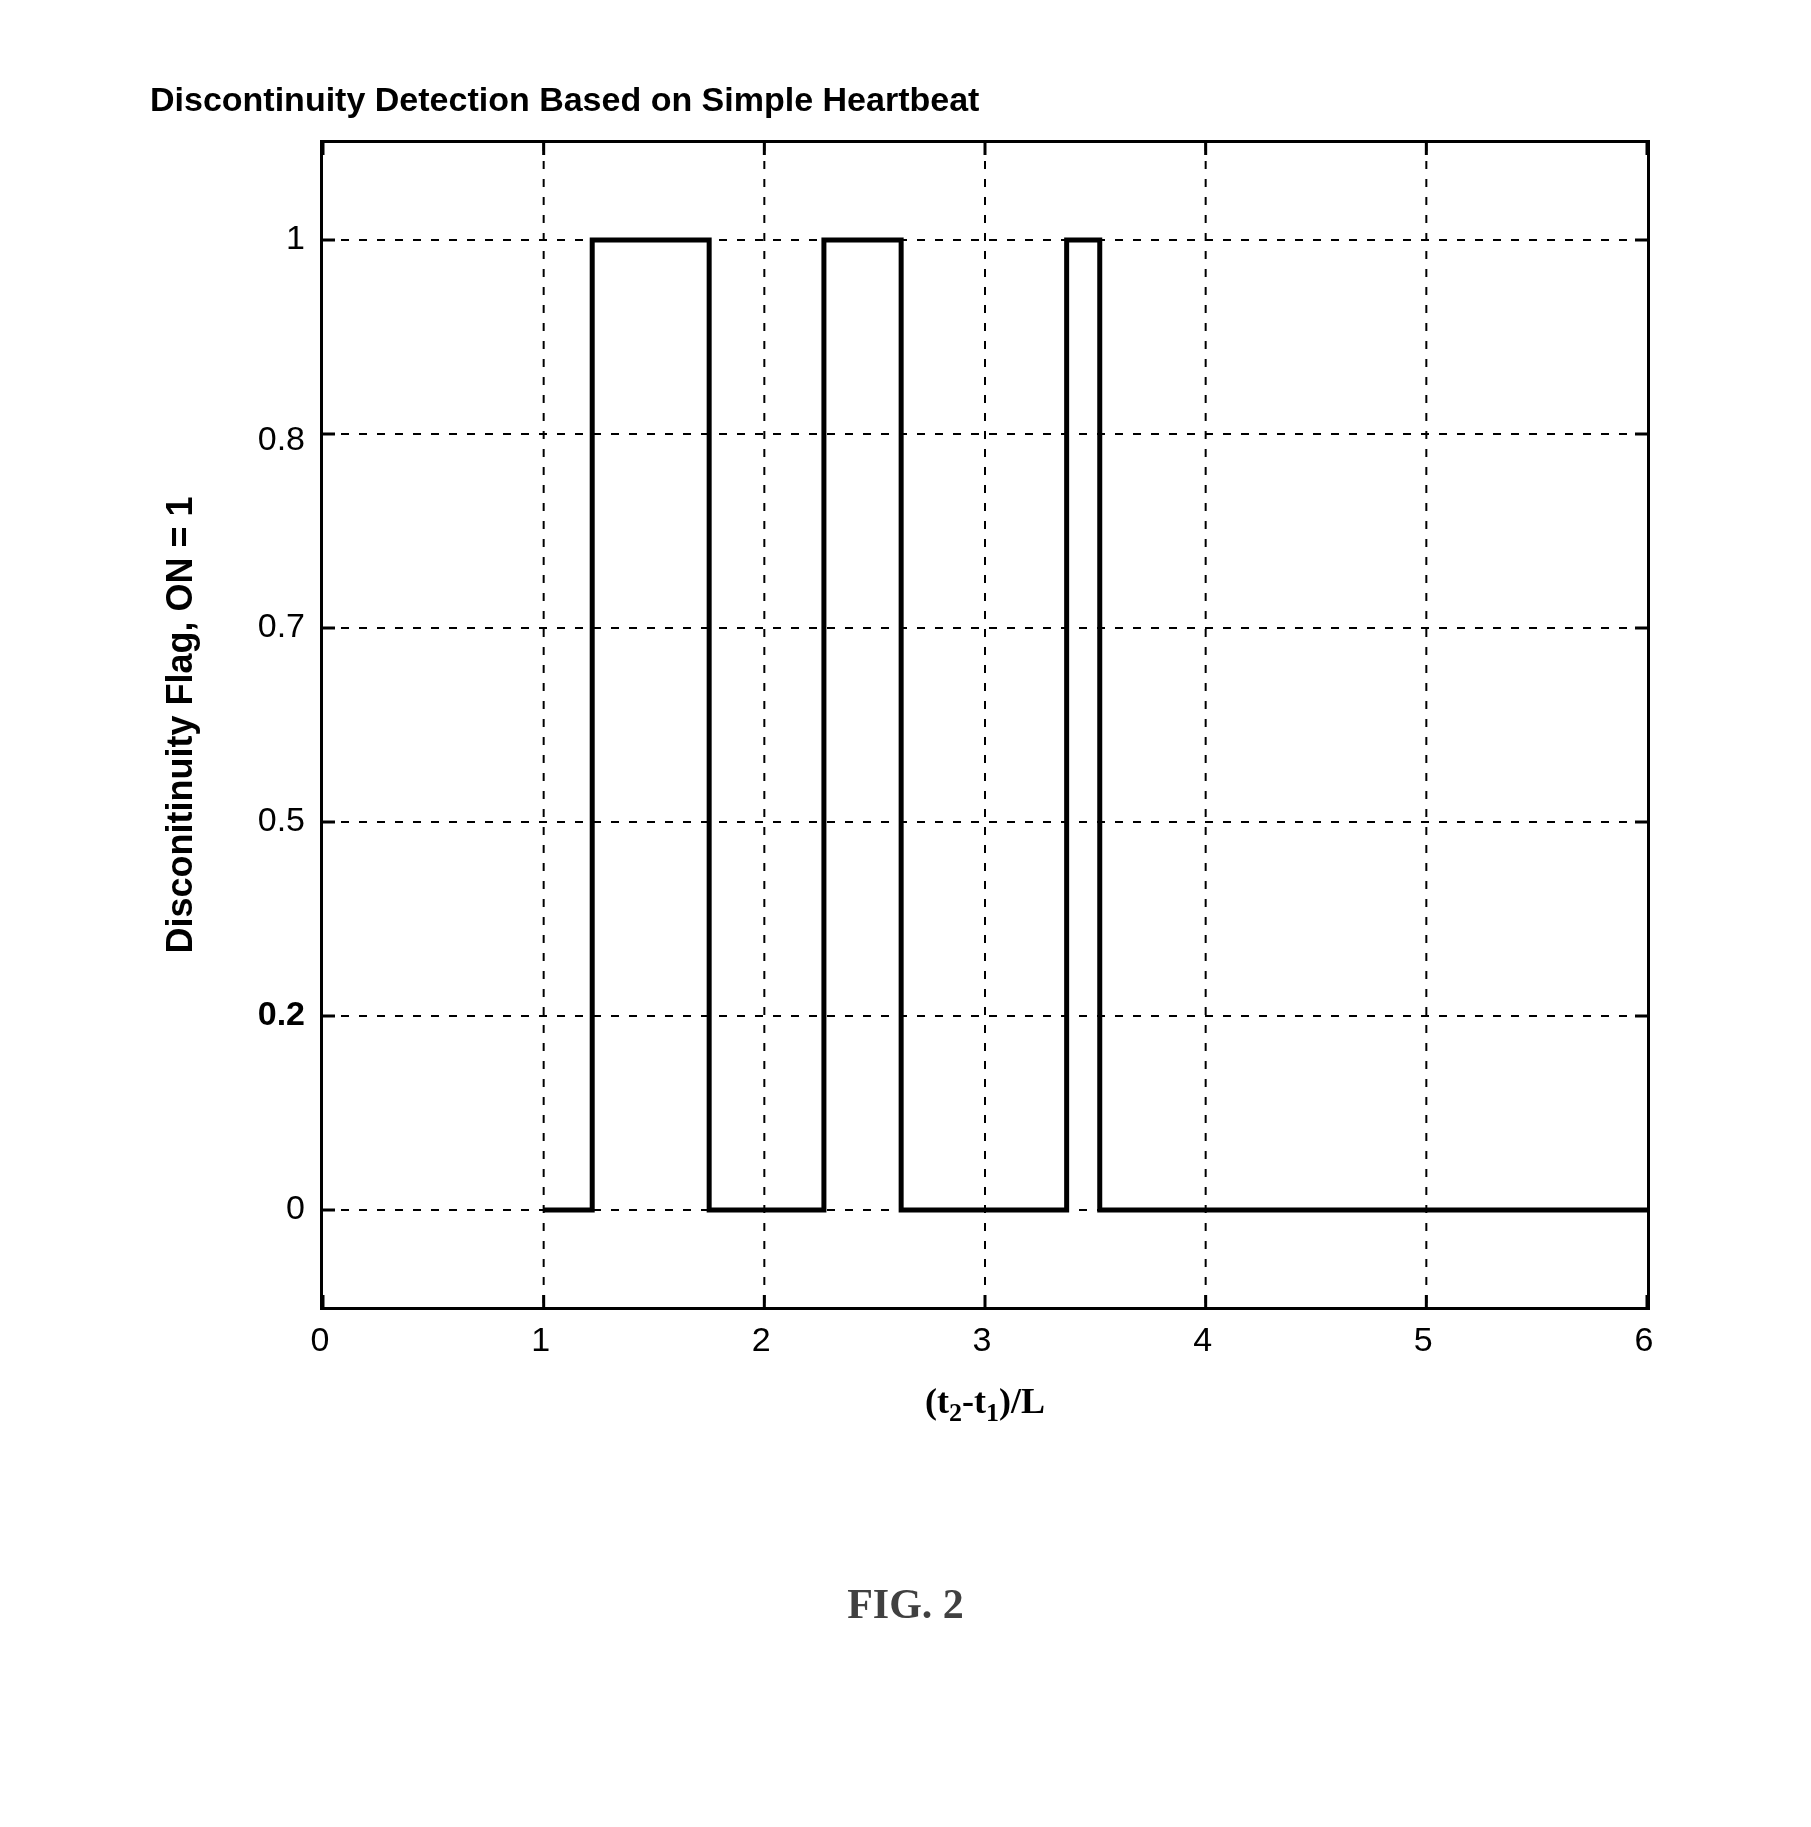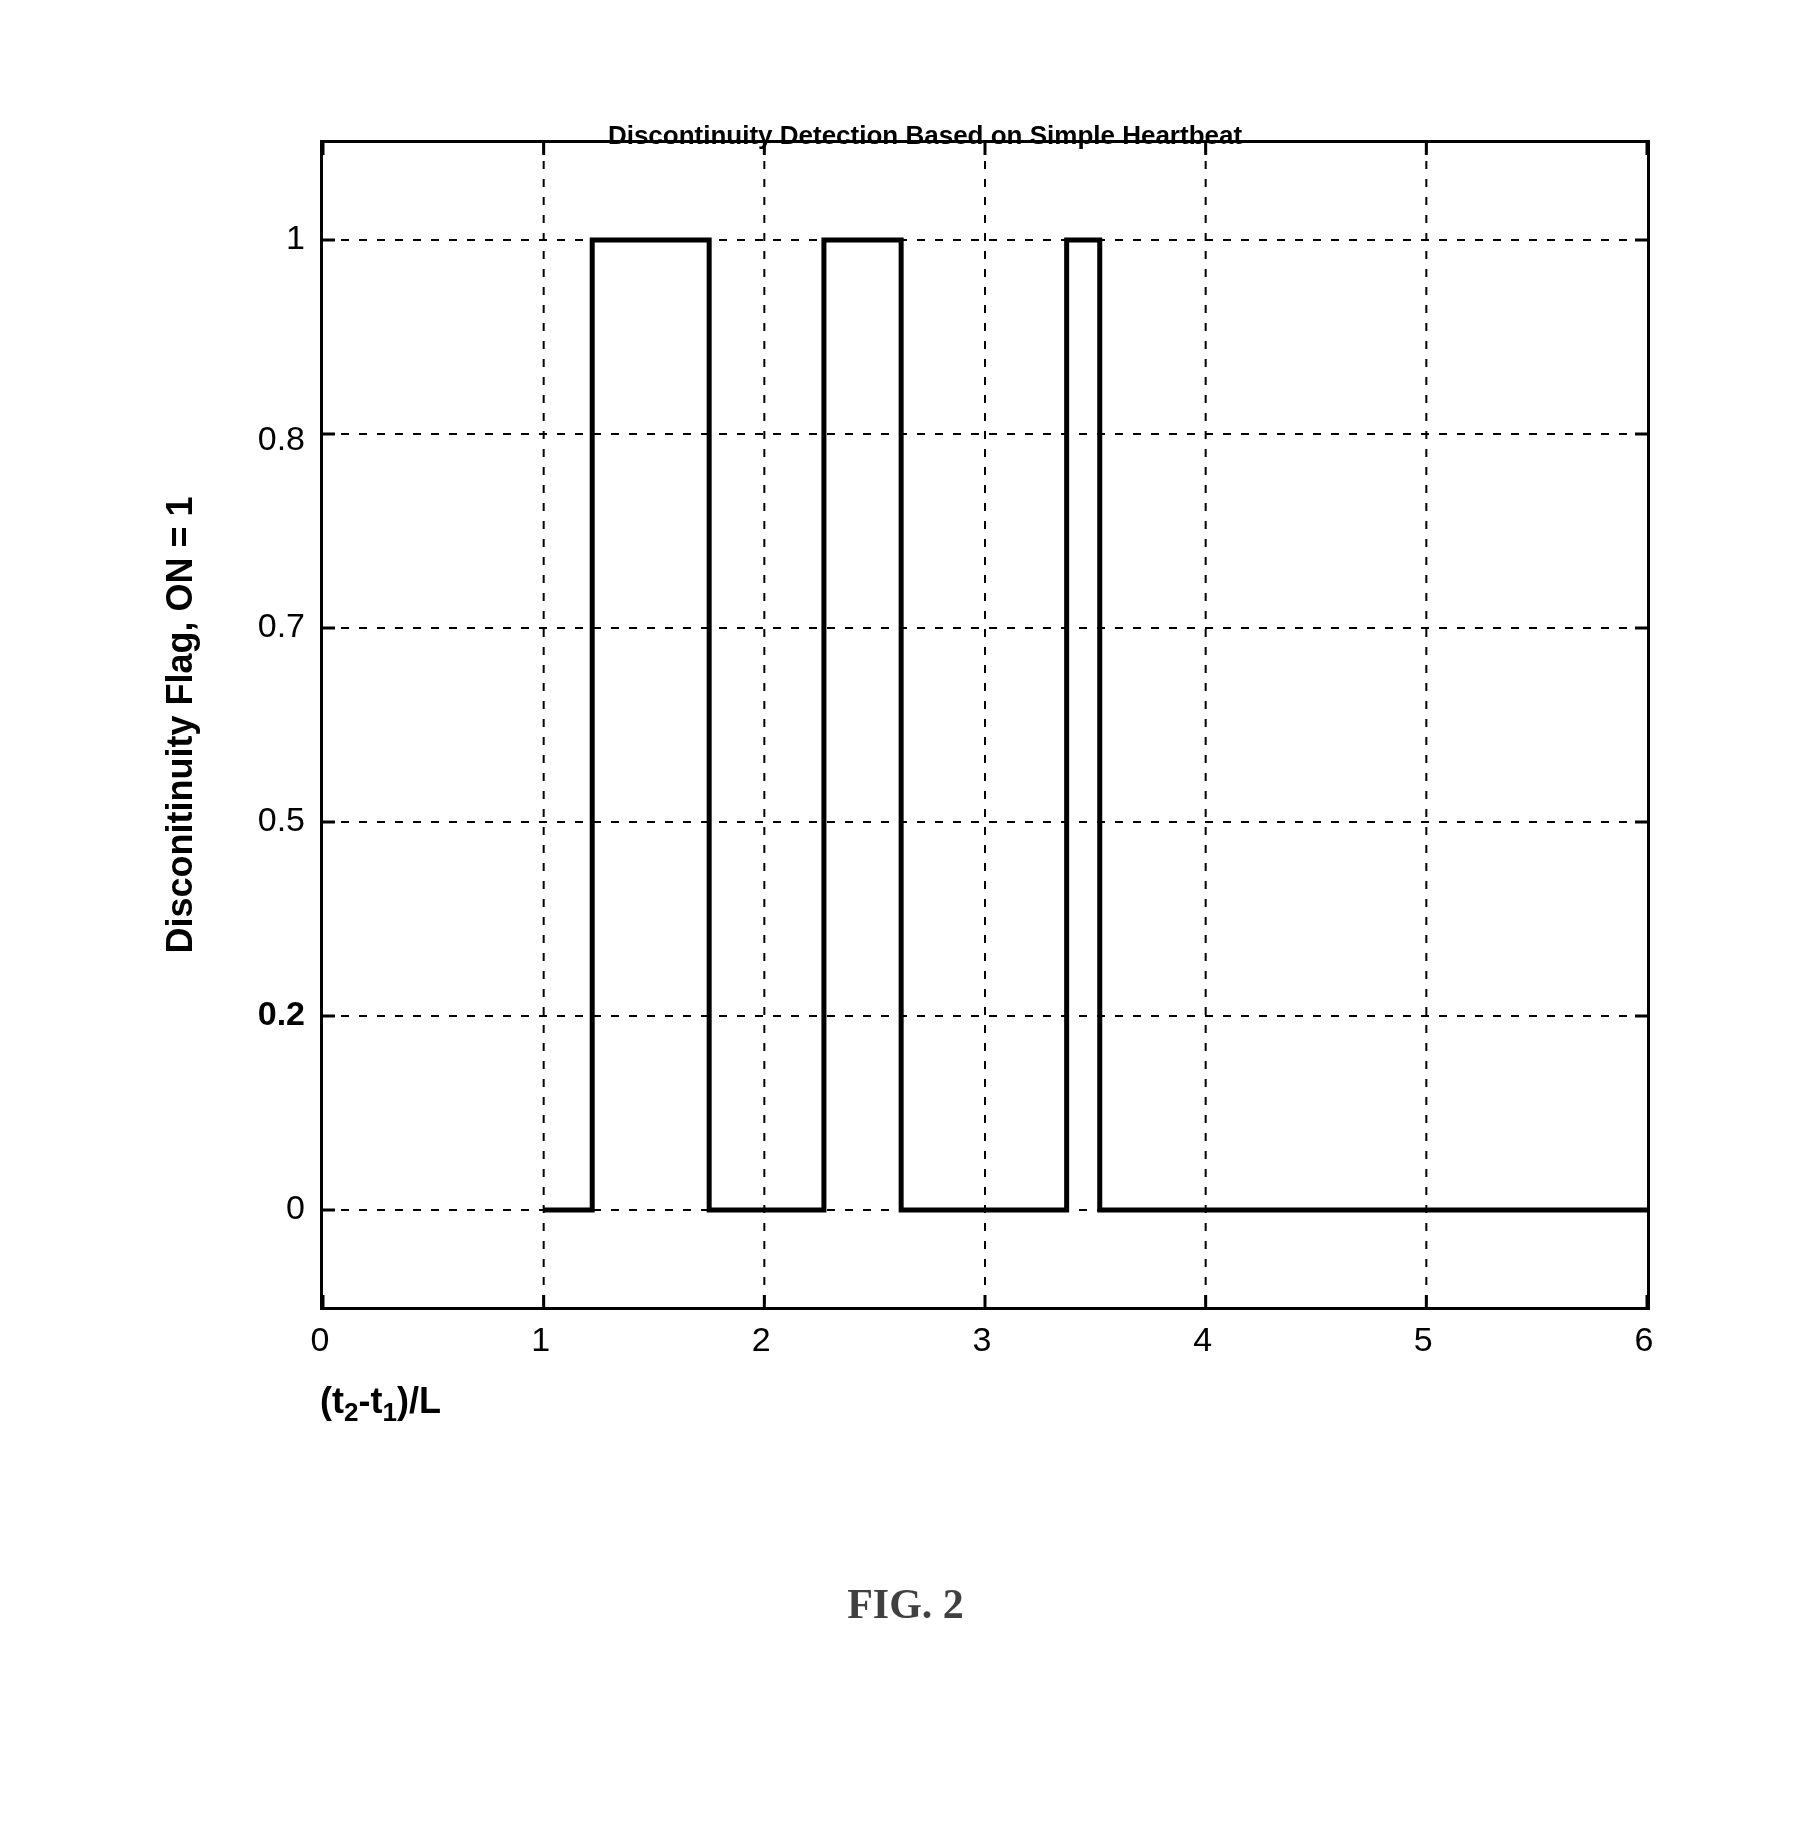--- a/index.html
+++ b/index.html
@@ -16,25 +16,23 @@
     left: 150px;
     top: 80px;
     width: 1550px;
     height: 1400px;
   }
   .chart-title {
     position: absolute;
     top: 0;
     left: 0;
     width: 100%;
-    text-align: center;
-    font-size: 26px;
+    font-size: 34px;
     font-weight: bold;
     color: #000;
-    margin-top: 40px;
   }
   .plot-area {
     position: absolute;
     left: 170px;
     top: 60px;
     width: 1330px;
     height: 1170px;
     border: 3px solid #000;
     box-sizing: border-box;
   }
@@ -51,23 +49,25 @@
     font-size: 34px;
     color: #000;
     transform: translate(-100%, -50%);
     text-align: right;
   }
   .x-axis-label {
     position: absolute;
     top: 1300px;
     left: 170px;
     width: 1330px;
+    text-align: center;
     font-size: 36px;
     font-weight: bold;
     color: #000;
+    font-family: Liberation Serif, serif;
   }
   .sub { font-size: 26px; vertical-align: sub; }
   .y-axis-label {
     position: absolute;
     left: 30px;
     top: 645px;
     transform: translateY(-50%) rotate(-90deg);
     transform-origin: left center;
     font-size: 36px;
     font-weight: bold;

